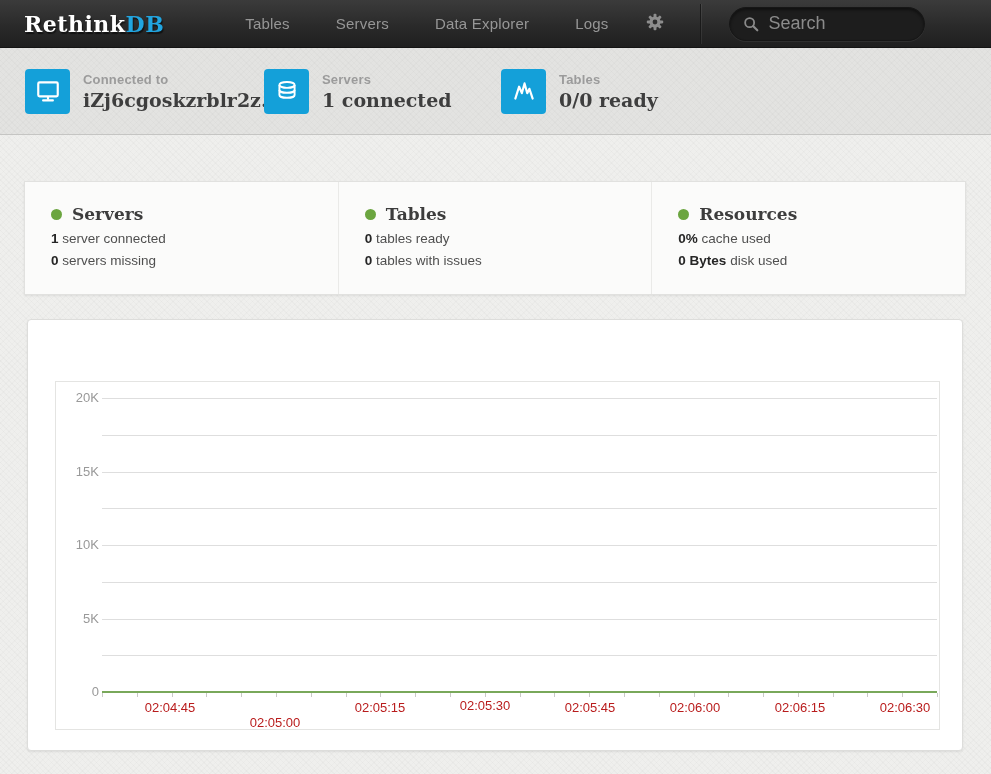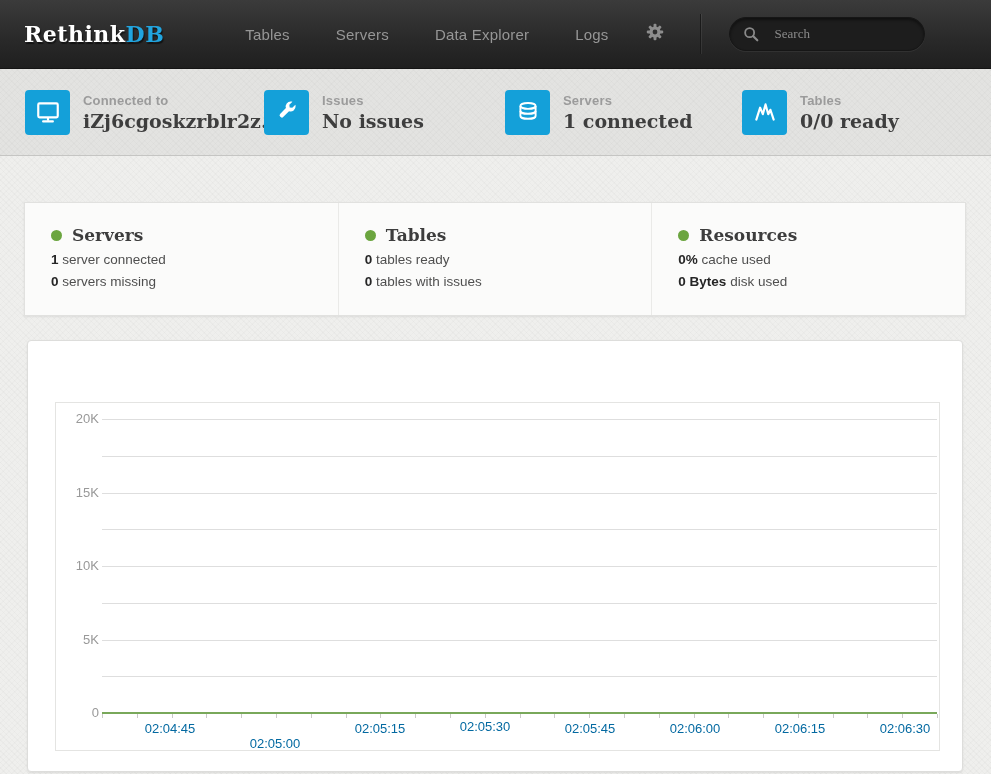--- a/index.html
+++ b/index.html
@@ -7,21 +7,21 @@
   body {
     font-family:"Liberation Sans","DejaVu Sans",sans-serif;
     background-color:#efefed;
     background-image:
       repeating-linear-gradient(45deg, rgba(0,0,0,0.018) 0 1px, transparent 1px 4px),
       repeating-linear-gradient(-45deg, rgba(0,0,0,0.014) 0 1px, transparent 1px 4px);
   }
 
   
   .navbar{
-    height:69px; display:flex; align-items:center;
+    height:48px; display:flex; align-items:center;
     background:linear-gradient(180deg,#3b3b3b 0%,#2a2a2a 55%,#1f1f1f 100%);
     border-bottom:1px solid #141414;
   }
   .logo{ margin-left:24px; font-family:"DejaVu Serif","Liberation Serif",serif;
     font-weight:bold; font-size:22px; letter-spacing:0.5px; cursor:pointer;
     text-shadow:1px 2px 1px rgba(0,0,0,0.55); }
   .logo .lg1{ color:#ffffff; }
   .logo .lg2{ color:#21a5e0; }
   .nav-items{ display:flex; align-items:center; margin-left:58px; }
   .nav-item{ color:#969696; font-size:15px; padding:20px 23px; cursor:pointer; letter-spacing:0.2px; }
@@ -29,21 +29,21 @@
   .gear-btn{ padding:14px 12px; cursor:pointer; display:flex; align-items:center; }
   .nav-divider{ width:1px; height:40px; background:#1a1a1a; box-shadow:1px 0 0 rgba(255,255,255,0.07); margin-left:22px; }
   .search-wrap{
     margin-left:28px; width:196px; height:34px; border-radius:17px;
     background:#1d1d1d; border:1px solid #161616;
     box-shadow:inset 0 2px 3px rgba(0,0,0,0.45), 0 1px 0 rgba(255,255,255,0.06);
     display:flex; align-items:center; padding:0 12px;
   }
   .search-wrap input{
     background:transparent; border:none; outline:none; color:#cfcfcf;
-    font-size:13px; width:140px; margin-left:15px; font-family:Liberation Serif, serif;
+    font-size:18px; width:140px; margin-left:9px; font-family:Liberation Sans, sans-serif;
   }
   .search-wrap input::placeholder{ color:#8b8b8b; opacity:1; }
 
   
   .statusbar{
     height:87px; display:flex; align-items:center;
     background-color:#e3e3e1;
     background-image:
       repeating-linear-gradient(45deg, rgba(0,0,0,0.02) 0 1px, transparent 1px 4px),
       repeating-linear-gradient(-45deg, rgba(0,0,0,0.016) 0 1px, transparent 1px 4px);
@@ -99,21 +99,21 @@
     font-size:15px; color:#737373; margin-left:10px; }
 
   .plot{
     position:absolute; left:27px; top:61px; width:885px; height:349px;
     border:1px solid #e4e4e2; background:#fff;
   }
   .gridline{ position:absolute; height:1px; background:#dedede; }
   .ytick{ position:absolute; left:0; width:43px; text-align:right;
     font-size:13px; color:#999999; }
   .xtick{ position:absolute; width:80px; text-align:center;
-    font-size:13px; color:#0369a1; }
+    font-size:13px; color:#b91c1c; }
   .axis-tick{ position:absolute; width:1px; height:4px; background:#c9c9c7; }
   .series-line{ position:absolute; height:2px; }
 </style>
 </head>
 <body>
 
 <div class="navbar">
   <div class="logo">
     <span class="lg1">Rethink</span><span class="lg2">DB</span>
   </div>
@@ -158,31 +158,20 @@
         <line x1="12" y1="17" x2="12" y2="20" stroke="#fff" stroke-width="2"></line>
         <line x1="7.5" y1="20.7" x2="16.5" y2="20.7" stroke="#fff" stroke-width="2" stroke-linecap="round"></line>
       </svg>
     </div>
     <div class="status-text">
       <div class="status-label">Connected to</div>
       <div class="status-value">iZj6cgoskzrblr2z...</div>
     </div>
   </div>
 
-  <div class="status-item si-2">
-    <div class="icon-box" style="background: rgb(20, 160, 217);">
-      <svg width="24" height="24" viewBox="0 0 24 24">
-        <path fill="#fff" d="M20.6 6.1a5 5 0 0 1-6.57 5.1l-5.6 5.6a2.2 2.2 0 1 1-3.11-3.11l5.6-5.6A5 5 0 0 1 16 1.52c.5 0 .98.08 1.43.22l-3.1 3.1.32 2.63 2.63.32 3.1-3.1c.14.45.22.93.22 1.41z"></path>
-      </svg>
-    </div>
-    <div class="status-text">
-      <div class="status-label">Issues</div>
-      <div class="status-value">No issues</div>
-    </div>
-  </div>
 
   <div class="status-item si-3">
     <div class="icon-box" style="background: rgb(20, 160, 217);">
       <svg width="26" height="26" viewBox="0 0 24 24">
         <ellipse cx="12" cy="6.4" rx="7" ry="2.7" fill="none" stroke="#fff" stroke-width="1.8"></ellipse>
         <path d="M5 6.4 v9.2 a7 2.7 0 0 0 14 0 v-9.2" fill="none" stroke="#fff" stroke-width="1.8"></path>
         <path d="M5 11 a7 2.7 0 0 0 14 0" fill="none" stroke="#fff" stroke-width="1.8"></path>
       </svg>
     </div>
     <div class="status-text">

